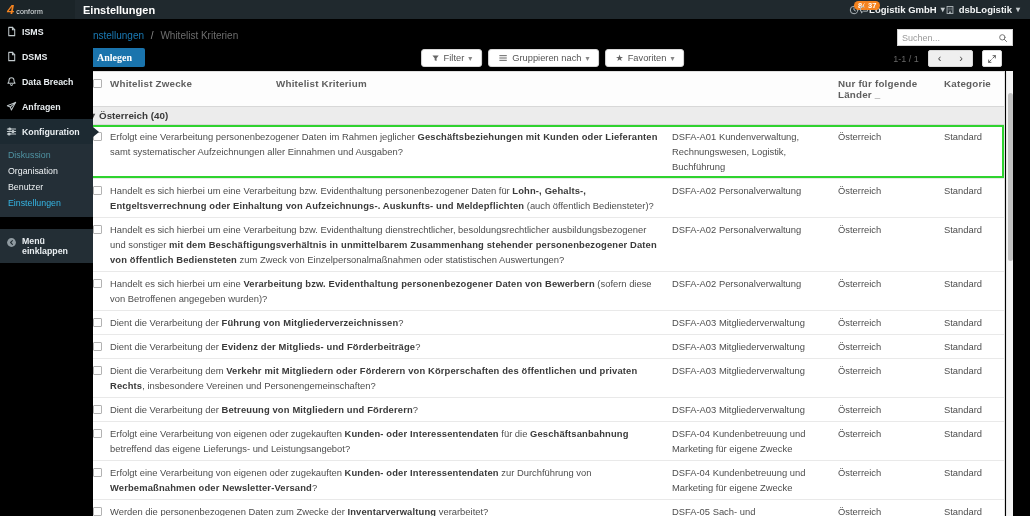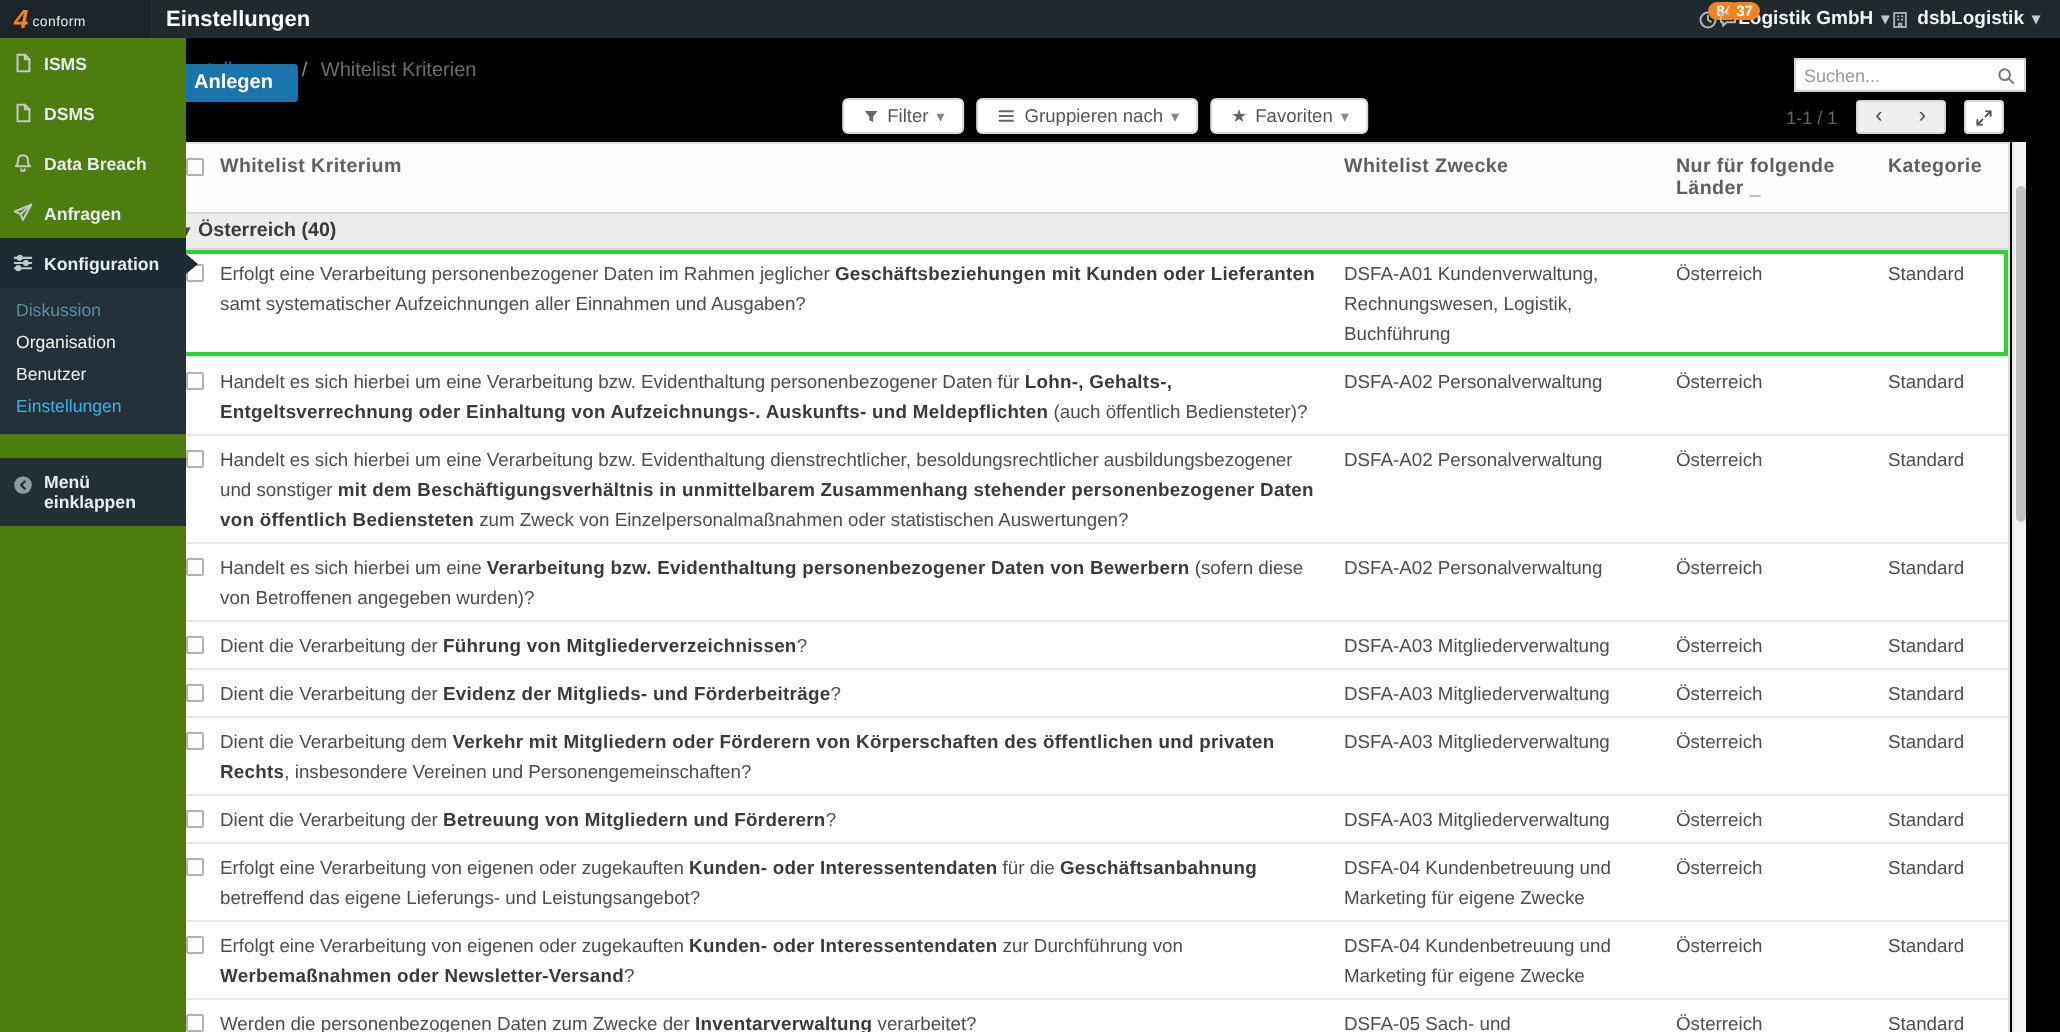--- a/index.html
+++ b/index.html
@@ -13,40 +13,40 @@
   .logo-name { color:#e8ecee; font-size:7px; letter-spacing:.2px; margin-top:3px; }
   .topbar-title { color:#fff; font-size:11px; font-weight:bold; margin-left:8px; }
   .topbar-right { margin-left:auto; display:flex; align-items:center; padding-right:10px; }
   .tb-ico-wrap { position:relative; color:#aeb6ba; display:flex; align-items:center; cursor:pointer; }
   .pill { position:absolute; top:-4px; left:5px; background:#f5831f; color:#fff; font-size:7.5px; font-weight:bold; line-height:9px; padding:0 4px; border-radius:6px; }
   .tb-menu { display:flex; align-items:center; gap:4px; color:#f2f4f5; font-size:9.5px; font-weight:bold; cursor:pointer; }
   .tb-caret { color:#c3c9cc; font-size:8px; }
   .tb-ico { display:flex; color:#aeb6ba; }
 
   
-  .sidebar { position:absolute; top:19px; left:0; width:93px; bottom:0; background:#4d7c0f; z-index:20; }
+  .sidebar { position:absolute; top:19px; left:0; width:93px; bottom:0; background:#000000; z-index:20; }
   .side-item { display:flex; align-items:center; gap:5px; padding:7px 6px; font-size:8.8px; font-weight:bold; color:#e8edf0; cursor:pointer; position:relative; }
   .side-icon { display:flex; color:#c2cacd; flex:none; }
   .side-item.active { background:#1d2a32; }
   .active-arrow { position:absolute; right:-6px; top:50%; margin-top:-5px; width:0; height:0; border-top:5px solid transparent; border-bottom:5px solid transparent; border-left:6px solid #1d2a32; }
   .submenu { background:#242f37; padding:3px 0 6px; }
   .sub-item { padding:3px 8px; font-size:8.8px; color:#eef2f4; cursor:pointer; }
   .sub-item.teal { color:#4f93a3; }
   .sub-item.active { color:#35b5e4; }
   .collapse { margin-top:12px; background:#232e35; padding:7px 6px; display:flex; gap:5px; align-items:flex-start; font-size:8.8px; font-weight:bold; color:#e8edf0; cursor:pointer; }
   .collapse .side-icon { margin-top:1px; color:#8f9aa0; }
 
   
   .content { position:absolute; left:75px; top:19px; right:0; bottom:0; background:#000000; }
   .head { position:relative; height:52px; }
   .breadcrumb { position:absolute; left:9px; top:11px; font-size:10px; color:#777; }
   .breadcrumb .bc-link { color:#1a7ab5; cursor:pointer; }
   .breadcrumb .bc-sep { margin:0 4px; color:#888; }
   .breadcrumb .bc-cur { color:#6d6d6d; }
-  .create-btn { position:absolute; left:9px; top:13px; background:#1a74ad; color:#fff; border:none; font-family:Liberation Sans, sans-serif; font-size:10px; font-weight:bold; padding:4px 13px; border-radius:2px; cursor:pointer; }
+  .create-btn { position:absolute; left:9px; top:29px; background:#1a74ad; color:#fff; border:none; font-family:Liberation Serif, serif; font-size:10px; font-weight:bold; padding:4px 13px; border-radius:2px; cursor:pointer; }
   .toolbar { position:absolute; left:50%; top:30px; transform:translateX(-50%); display:flex; gap:6px; }
   .tbtn { display:flex; align-items:center; gap:4px; background:#fff; border:1px solid #d8d8d8; border-radius:3px; font-family:inherit; font-size:9.3px; color:#555; padding:3px 9px; cursor:pointer; white-space:nowrap; }
   .tbtn .ti { display:flex; color:#666; }
   .tbtn .star { color:#666; font-size:9px; }
   .tbtn .caret { font-size:8px; color:#888; }
   .search { position:absolute; right:17px; top:10px; width:116px; height:17px; background:#fff; border:1px solid #d2d2d2; display:flex; align-items:center; padding:0 4px;gap:13px; }
   .search input { border:none; outline:none; flex:1; font-family:inherit; font-size:9px; color:#444; min-width:0; }
   .search input::placeholder { color:#9a9a9a; }
   .search-ico { display:flex; color:#777; flex:none; cursor:pointer; }
   .pagerow { position:absolute; right:28px; top:31px; display:flex; align-items:center; gap:9px; }
@@ -249,22 +249,22 @@
           </span>
       </span>
     </div>
   </div>
 
   <div class="table">
     <div class="thead">
       <div class="cbcol">
         <span class="cb"></span>
       </div>
+      <div class="th col-purp">Whitelist Zwecke</div>
       <div class="th col-crit">Whitelist Kriterium</div>
-      <div class="th col-purp">Whitelist Zwecke</div>
       <div class="th col-ctry">Nur für folgende Länder _</div>
       <div class="th col-cat">Kategorie</div>
     </div>
     <div class="group-row">
       <span class="group-caret">▾</span>
       <span>Österreich (40)</span>
     </div>
     <div>
         <div class="trow hl">
           <div class="cbcol">

